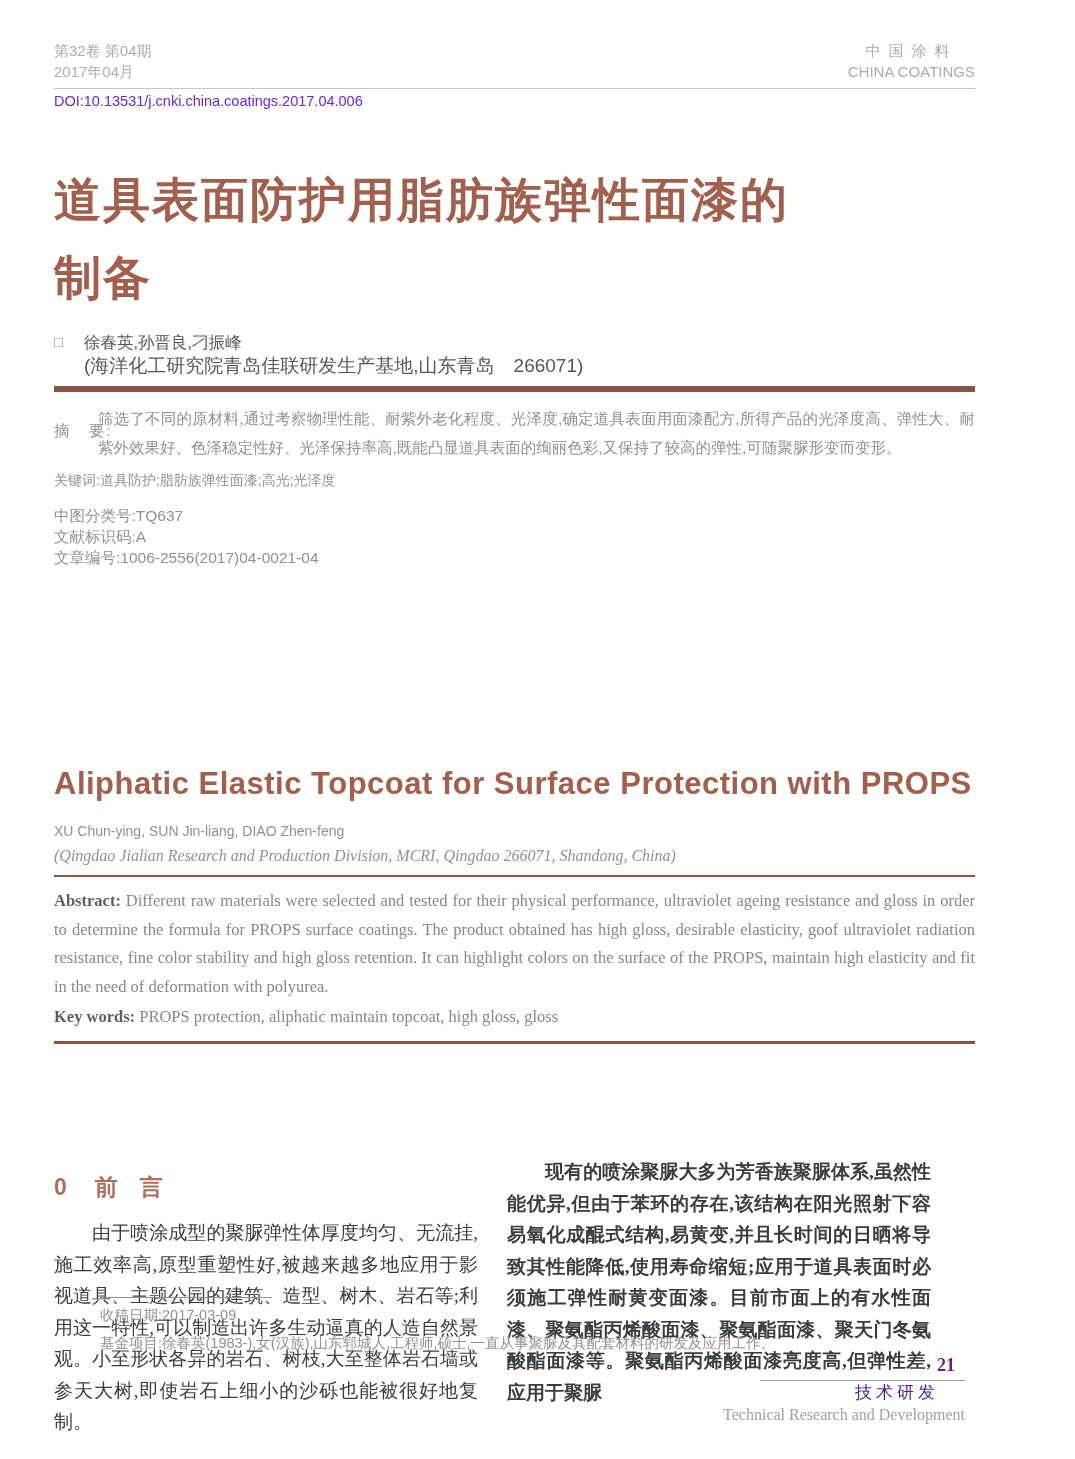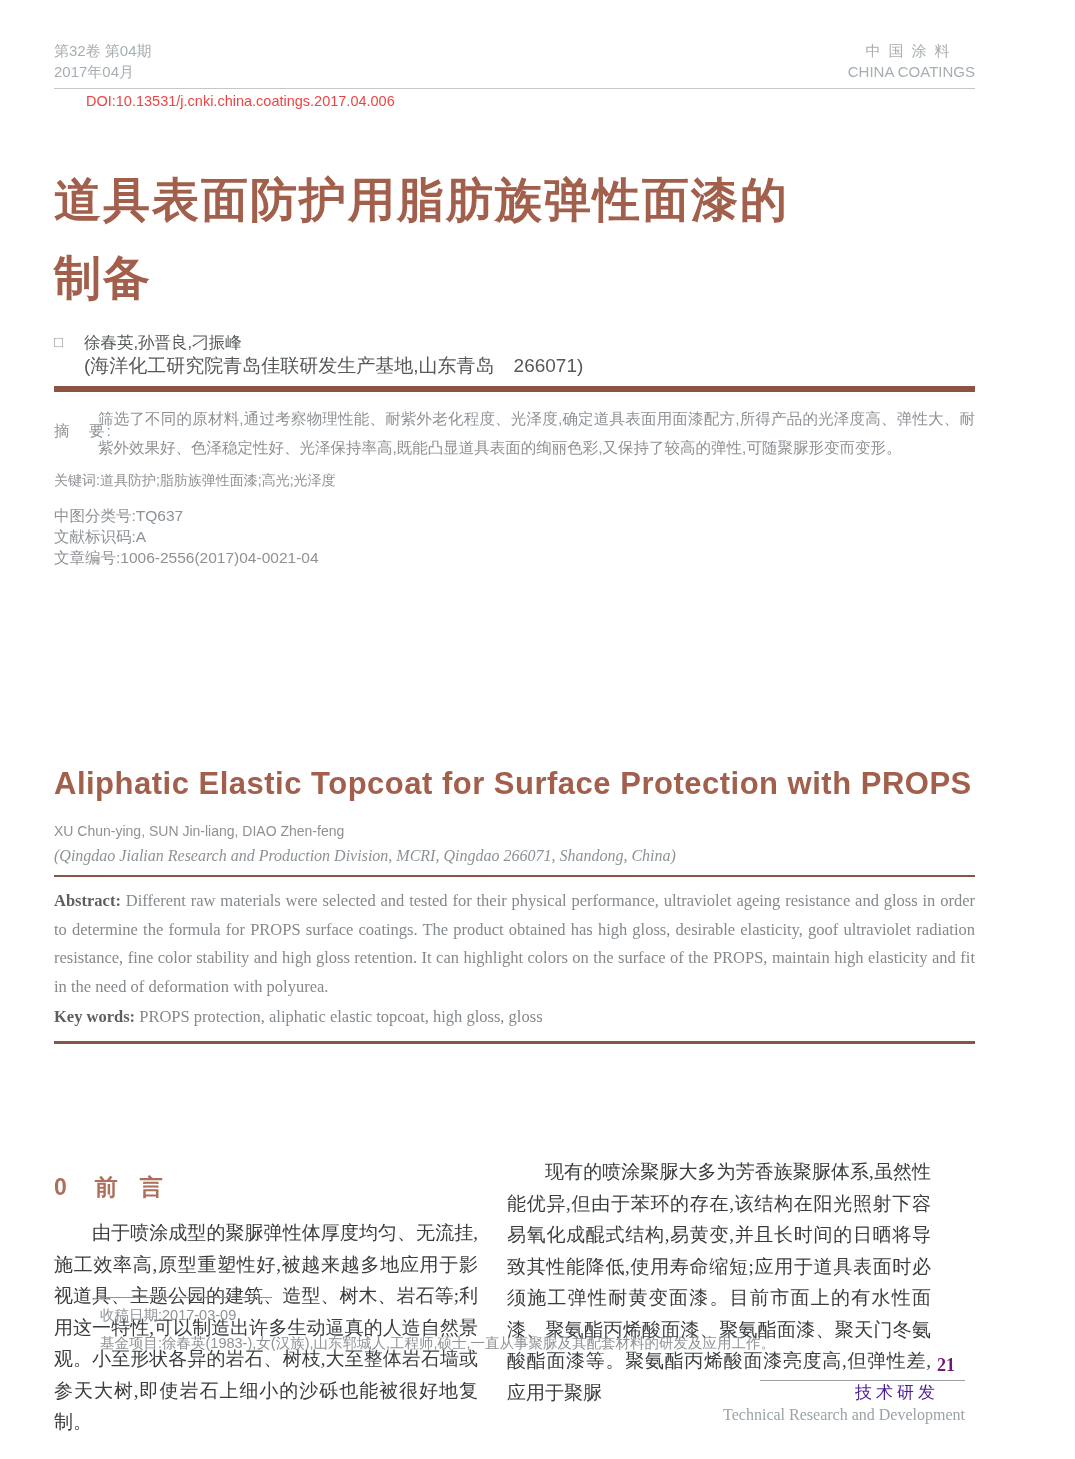--- a/index.html
+++ b/index.html
@@ -9,21 +9,21 @@
     padding:40px 100px 0 54px; }
 
   
   .jheader { display:flex; justify-content:space-between; align-items:flex-start;
     color:#a7aeb2; font-size:15px; line-height:21px;
     border-bottom:1px solid #c3c8ca; padding-bottom:6px; }
   .jh-left, .jh-right { width:220px; }
   .jh-right { text-align:right; }
   .jh-center { text-align:center; }
   .jh-center .cn { letter-spacing:8px; }
-  .doi { margin-top:4px; color:#ef4444; font-size:14.5px;margin-left:32px; }
+  .doi { margin-top:4px; color:#6d28d9; font-size:14.5px; }
 
   
   .cn-title { margin-top:52px; color:#a2604c; font-weight:bold;
     font-size:47px; line-height:1.65; letter-spacing:2px;
     font-family:"Liberation Sans", sans-serif; }
   .authors-row { margin-top:14px; color:#55585a; font-size:16.5px; line-height:24px;
     display:flex; }
   .author-marker { width:30px; color:#8d9296; font-size:15px; }
   .affiliation { margin-left:30px; color:#55585a; font-size:19px; line-height:24px; }
 
@@ -56,21 +56,21 @@
   
   .section { display:flex; margin-top:128px; }
   .col { width:424px; }
   .col-left { margin-right:29px; }
   .sec-heading { color:#ad6e5c; font-size:23px; font-weight:bold; letter-spacing:2px; }
   .sec-heading .num { margin-right:26px; }
   .sec-heading .txt { letter-spacing:22px; }
   .cn-body { color:#3a3d3f; font-size:19px; line-height:31.5px; text-align:justify;
     text-indent:2em; font-family:"Liberation Serif", serif; }
   .col-left .cn-body { margin-top:14px; }
-  .col-right .cn-body { margin-top:-16px; }
+  .col-right .cn-body { margin-top:-16px;font-weight:bold; }
 
   
   .footnote { position:absolute; left:100px; top:1297px; width:875px; }
   .footnote-rule { width:172px; border-top:1px solid #8d9296; }
   .fn-line { margin-top:6px; color:#8d9296; font-size:14.5px; line-height:22px; }
 
   
   .footer { position:absolute; right:110px; top:1355px; text-align:right; }
   .page-num { color:#701a75; font-size:18px; font-weight:bold;
     font-family:"Liberation Serif", serif; padding-right:10px; }
@@ -126,21 +126,21 @@
   </div>
 
   <div class="en-title">Aliphatic Elastic Topcoat for Surface Protection with PROPS</div>
   <div class="en-authors">XU Chun-ying, SUN Jin-liang, DIAO Zhen-feng</div>
   <div class="en-affiliation">(Qingdao Jialian Research and Production Division, MCRI, Qingdao 266071, Shandong, China)</div>
   <div class="rule"></div>
   <div class="en-abstract">
     <b>Abstract:</b><span> Different raw materials were selected and tested for their physical performance, ultraviolet ageing resistance and gloss in order to determine the formula for PROPS surface coatings. The product obtained has high gloss, desirable elasticity, goof ultraviolet radiation resistance, fine color stability and high gloss retention. It can highlight colors on the surface of the PROPS, maintain high elasticity and fit in the need of deformation with polyurea.</span>
   </div>
   <div class="en-keywords">
-    <b>Key words:</b><span> PROPS protection, aliphatic elastic topcoat, high gloss, gloss</span>
+    <b>Key words:</b><span> PROPS protection, aliphatic maintain topcoat, high gloss, gloss</span>
   </div>
   <div class="rule2"></div>
 
   <div class="section">
     <div class="col col-left">
       <div class="sec-heading">
         <span class="num">0</span><span class="txt">前言</span>
       </div>
       <div class="cn-body">由于喷涂成型的聚脲弹性体厚度均匀、无流挂,施工效率高,原型重塑性好,被越来越多地应用于影视道具、主题公园的建筑、造型、树木、岩石等;利用这一特性,可以制造出许多生动逼真的人造自然景观。小至形状各异的岩石、树枝,大至整体岩石墙或参天大树,即使岩石上细小的沙砾也能被很好地复制。</div>
     </div>

